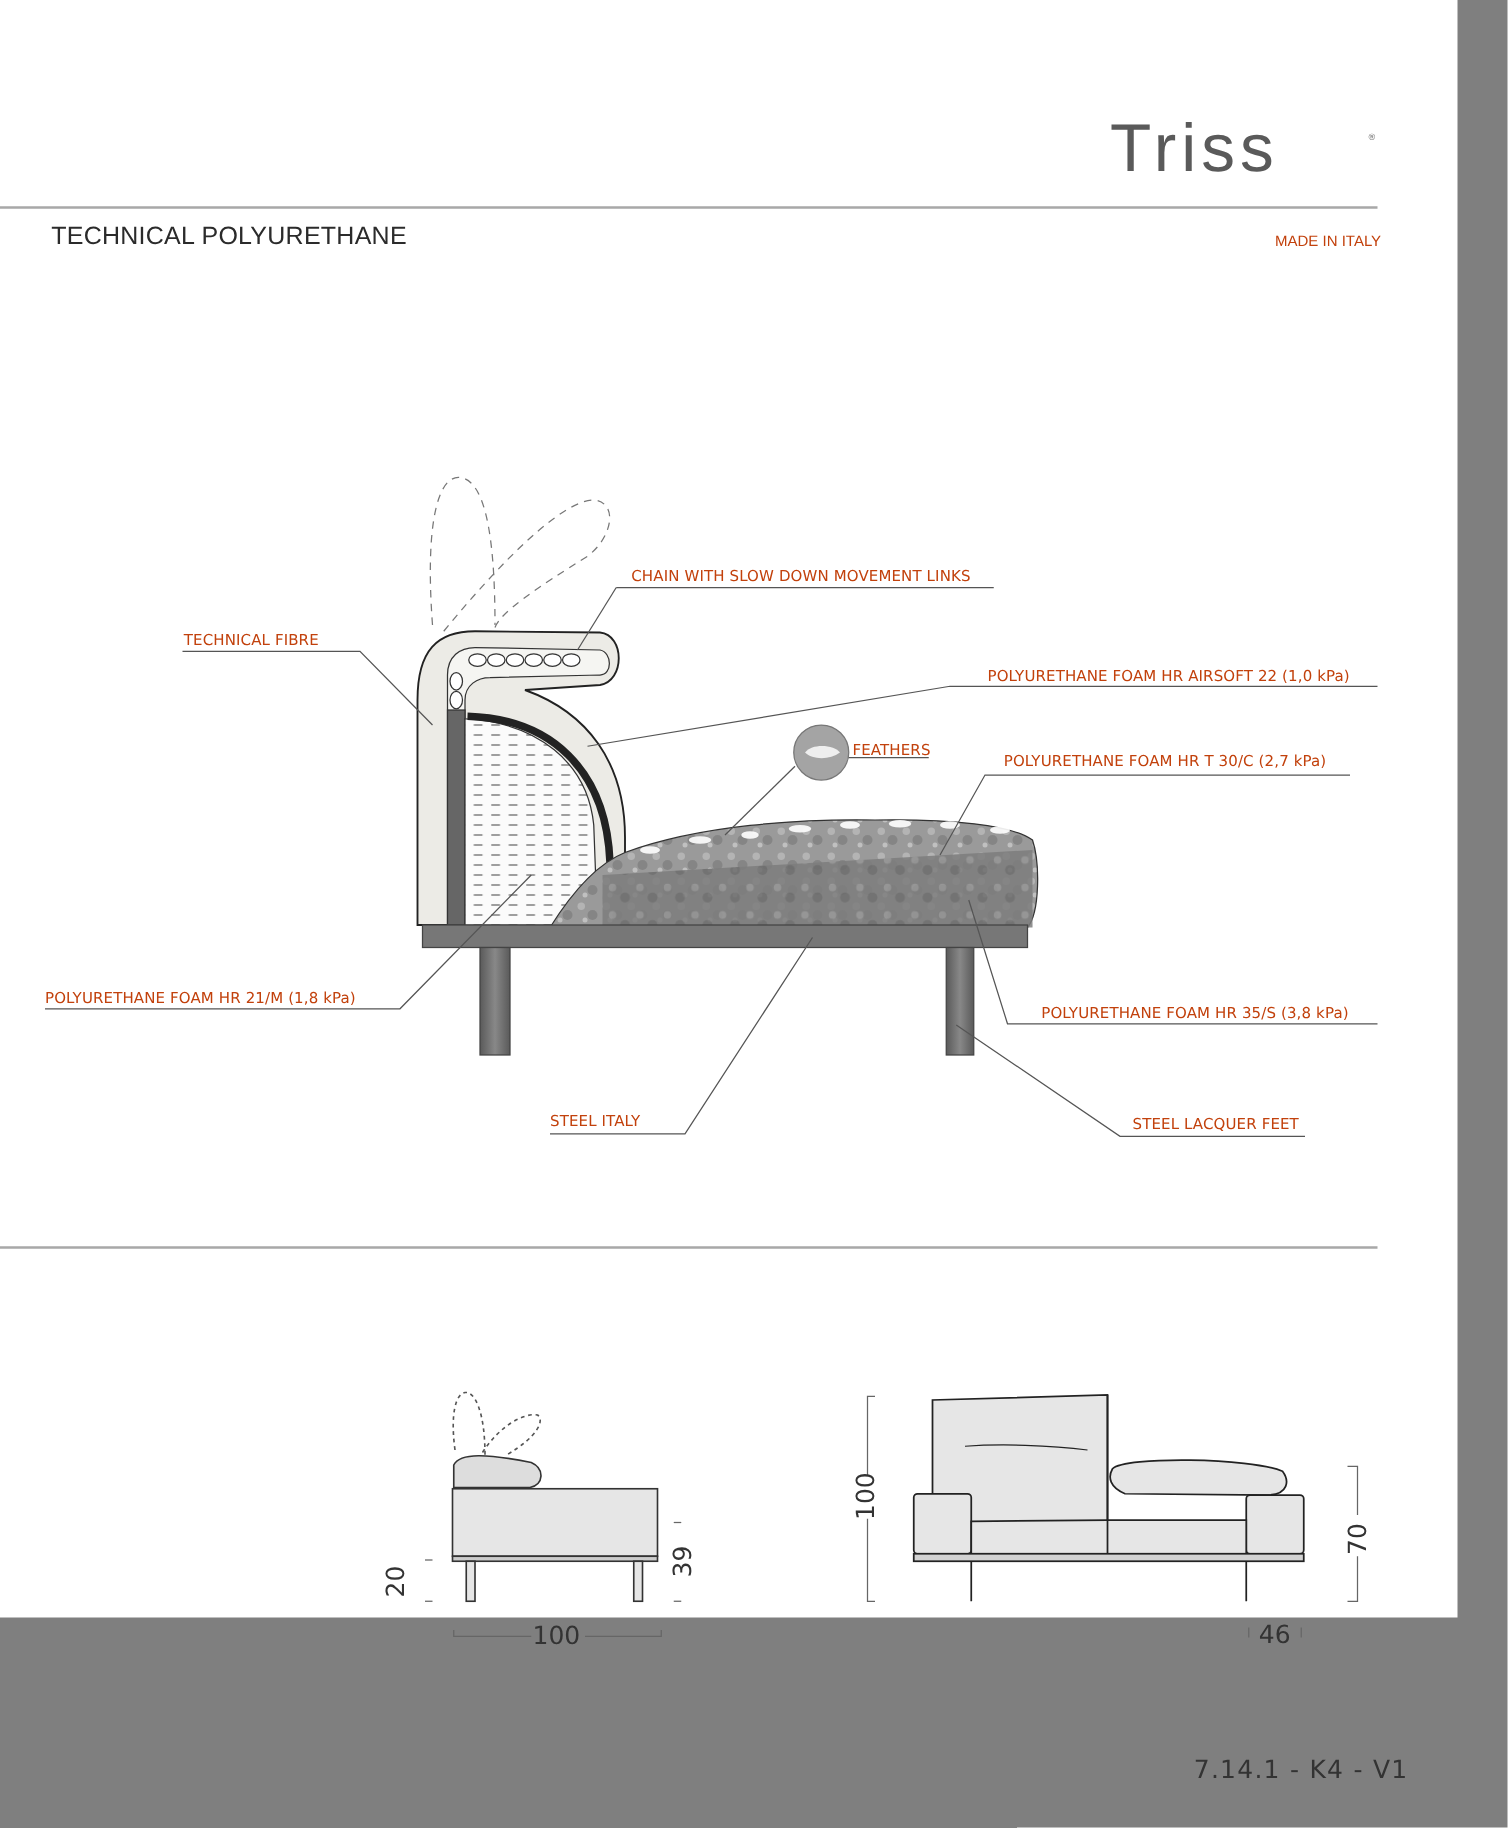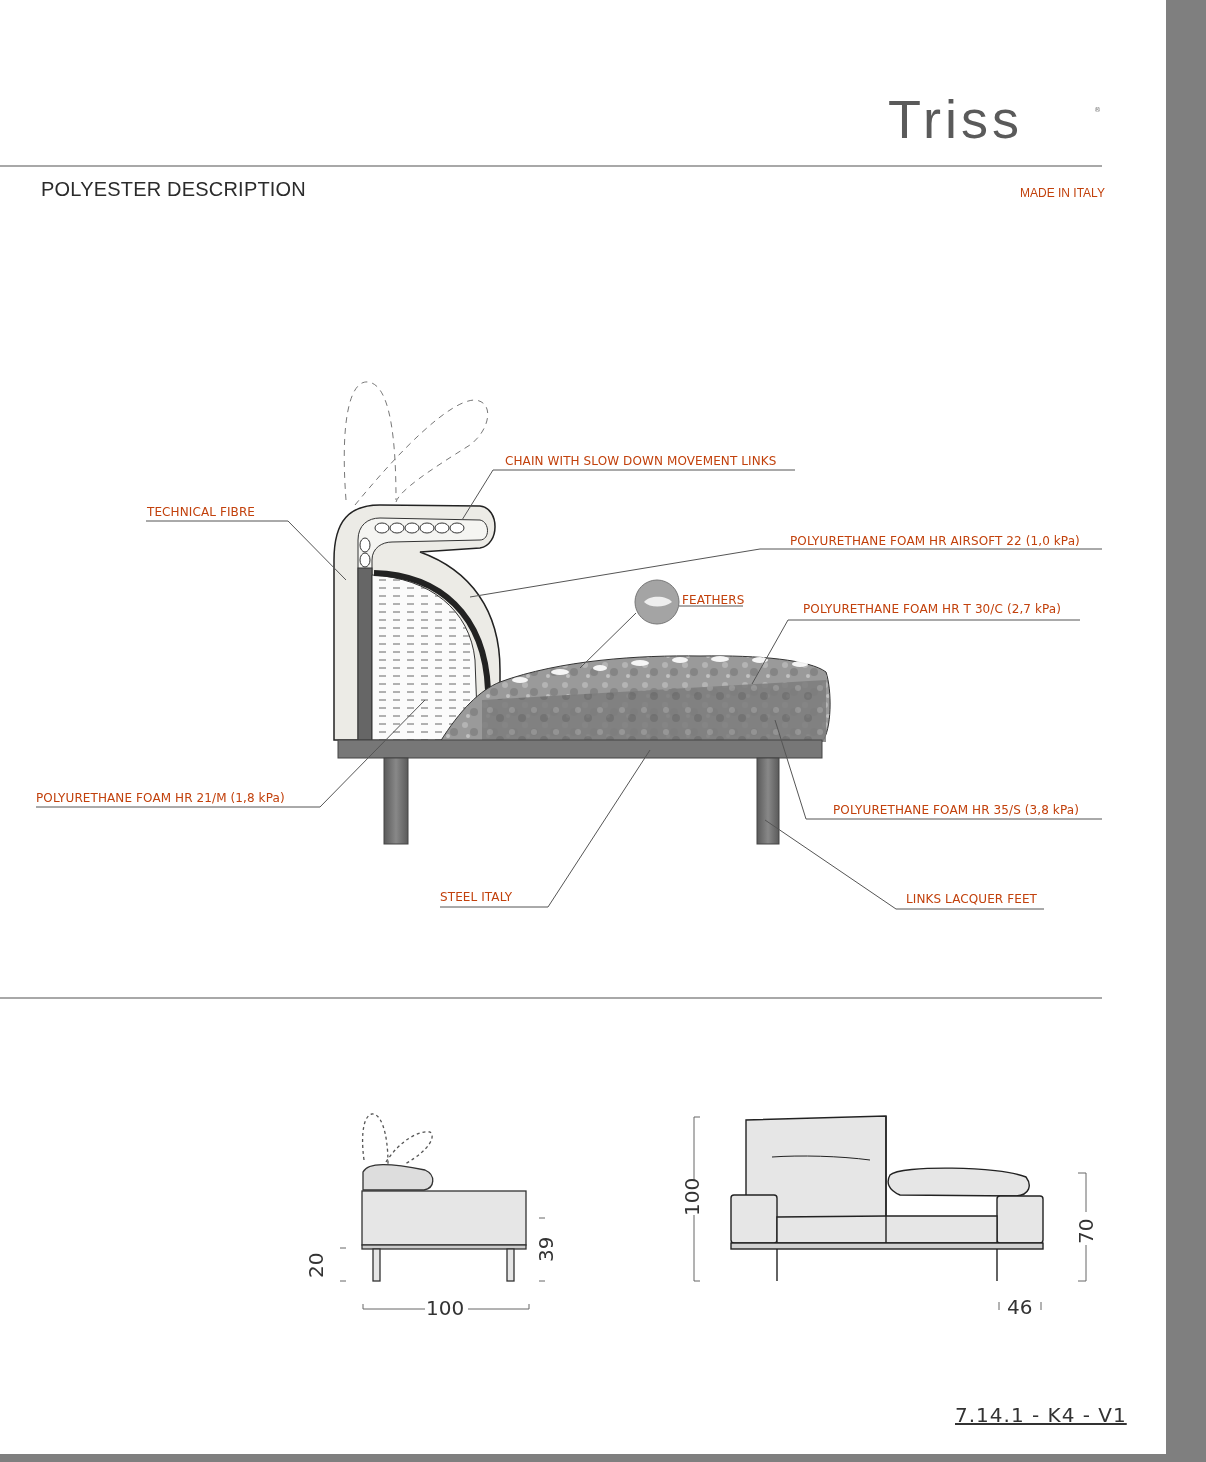--- a/index.html
+++ b/index.html
@@ -1,39 +1,39 @@
 <!DOCTYPE html>
 <html><head>
 <meta charset="utf-8">
 <style>
   html, body { margin:0; padding:0; }
   body { width:1206px; height:1462px; background:#7f7f7f; position:relative; overflow:hidden;
          font-family:"DejaVu Sans", sans-serif; }
-  .page { position:absolute; left:0; top:0; width:1166px; height:1454px; background:#ffffff; }
+  .page { position:absolute; left:0; top:0; width:1166px; height:1294px; background:#ffffff; }
   .brand { position:absolute; left:888px; top:92px; font-family:"Liberation Sans", sans-serif;
            font-size:54px; letter-spacing:4px; color:#5a5a5a; font-weight:400; line-height:1; }
   .brand-reg { position:absolute; left:1094px; top:106px; font-size:7px; color:#777; font-family:"DejaVu Sans", sans-serif; }
   .rule { position:absolute; left:0; width:1102px; height:2px; background:#a8a8a8; }
   .title { position:absolute; left:41px; top:178px; font-family:"Liberation Sans", sans-serif; font-size:20px;
            color:#2b2b2b; letter-spacing:0.2px; }
   .made { position:absolute; left:1020px; top:186px; font-family:"Liberation Sans", sans-serif; font-size:12px; color:#c2410c; }
-  .code { position:absolute; left:955px; top:1403px; font-family:"DejaVu Sans", sans-serif; font-size:20px; color:#333; letter-spacing:1px;text-decoration:underline; }
+  .code { position:absolute; left:955px; top:1403px; font-family:"DejaVu Sans", sans-serif; font-size:20px; color:#333; letter-spacing:1px; }
   .lbl { position:absolute; font-family:"DejaVu Sans", sans-serif; font-size:12px; color:#c2410c; white-space:nowrap; letter-spacing:0.1px; }
   .dim { position:absolute; font-family:"DejaVu Sans", sans-serif; font-size:20px; color:#333; }
   svg { position:absolute; left:0; top:0; }
 </style>
 </head>
 <body>
 
 <div class="page">
 
   <div class="brand">Triss</div>
   <div class="brand-reg">®</div>
   <div class="rule" style="top:165px"></div>
-  <div class="title">POLYESTER DESCRIPTION</div>
+  <div class="title">TECHNICAL POLYURETHANE</div>
   <div class="made">MADE IN ITALY</div>
 
   <svg width="1166" height="1454">
     <defs>
       <pattern id="dash" width="14" height="8" patternUnits="userSpaceOnUse">
         <rect width="14" height="8" fill="#fbfbfb"></rect>
         <line x1="1" y1="4" x2="8" y2="4" stroke="#666" stroke-width="1"></line>
       </pattern>
       <pattern id="mottle" width="20" height="20" patternUnits="userSpaceOnUse">
         <rect width="20" height="20" fill="#9a9a9a"></rect>
@@ -114,21 +114,21 @@
   </svg>
 
   <div class="lbl" style="left:505px;top:454px">CHAIN WITH SLOW DOWN MOVEMENT LINKS</div>
   <div class="lbl" style="left:147px;top:505px">TECHNICAL FIBRE</div>
   <div class="lbl" style="left:790px;top:534px">POLYURETHANE FOAM HR AIRSOFT 22 (1,0 kPa)</div>
   <div class="lbl" style="left:682px;top:593px">FEATHERS</div>
   <div class="lbl" style="left:803px;top:602px">POLYURETHANE FOAM HR T 30/C (2,7 kPa)</div>
   <div class="lbl" style="left:36px;top:791px">POLYURETHANE FOAM HR 21/M (1,8 kPa)</div>
   <div class="lbl" style="left:833px;top:803px">POLYURETHANE FOAM HR 35/S (3,8 kPa)</div>
   <div class="lbl" style="left:440px;top:890px">STEEL ITALY</div>
-  <div class="lbl" style="left:906px;top:892px">LINKS LACQUER FEET</div>
+  <div class="lbl" style="left:906px;top:892px">STEEL LACQUER FEET</div>
 
   <div class="rule" style="top:997px"></div>
 
   <svg width="1166" height="1454">
 
     <g stroke="#333" stroke-width="1.3">
       <path d="M364,1160 C360,1130 365,1115 372,1114 C380,1113 388,1130 388,1164" fill="none" stroke-dasharray="3,3" stroke="#555"></path>
       <path d="M386,1162 C400,1140 420,1130 430,1132 C436,1136 430,1150 405,1164" fill="none" stroke-dasharray="3,3" stroke="#555"></path>
       <path d="M363,1190 L363,1172 C368,1162 390,1163 425,1170 C436,1175 435,1188 424,1190 Z" fill="#ddd"></path>
       <rect x="362" y="1191" width="164" height="54" fill="#e6e6e6"></rect>

